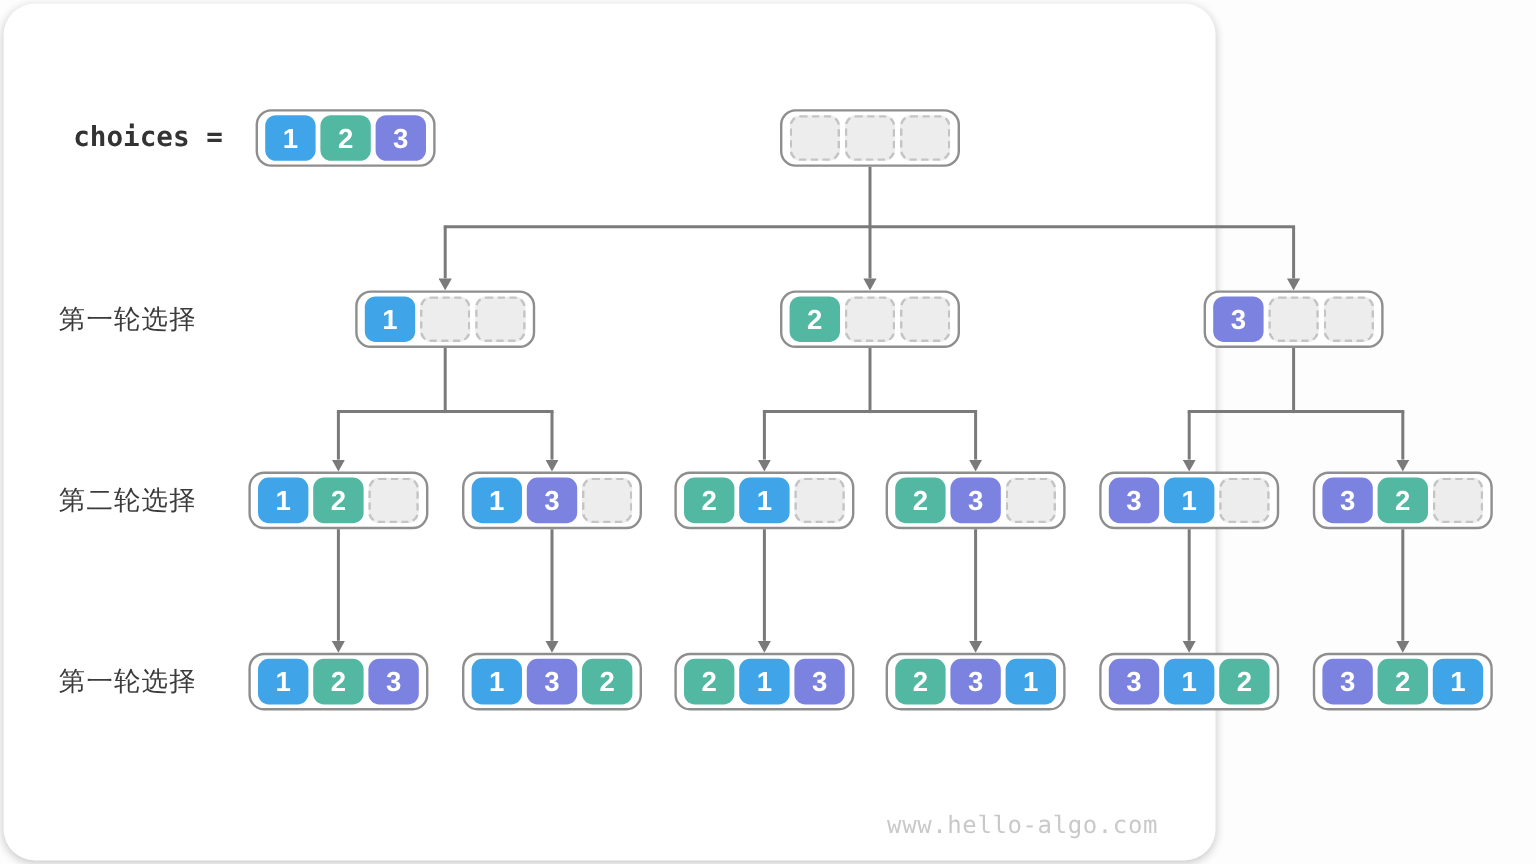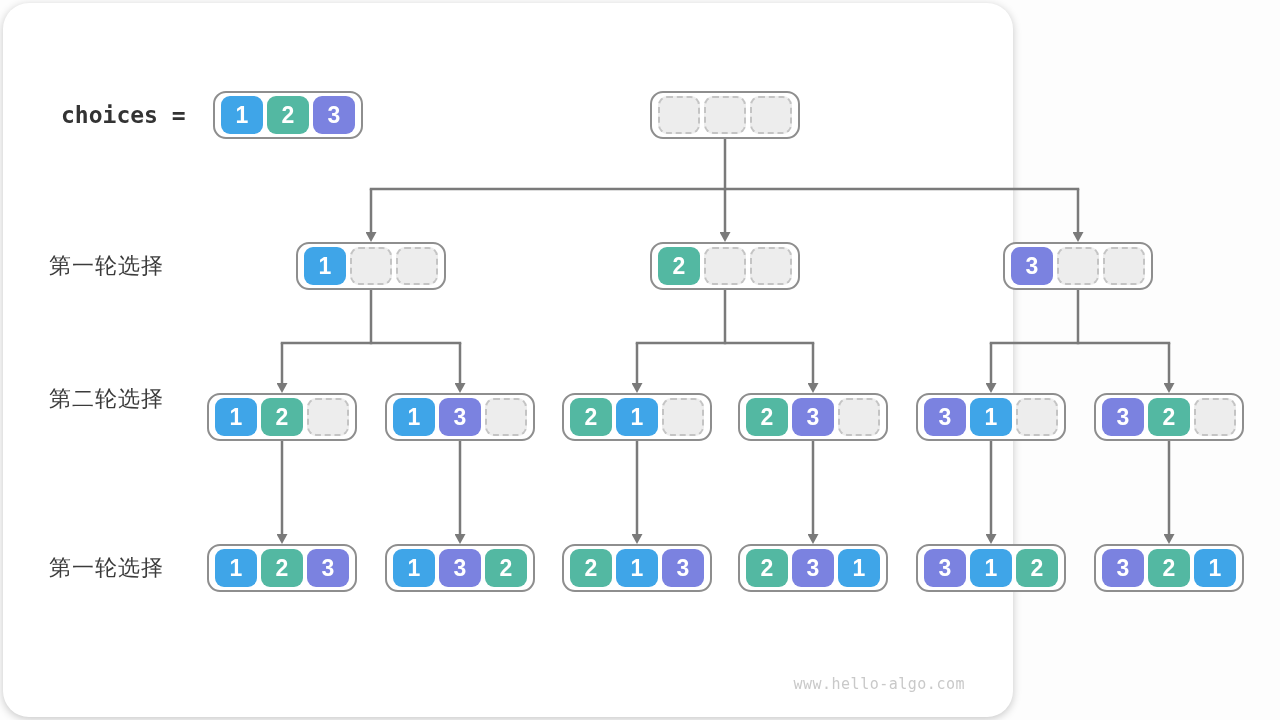--- a/index.html
+++ b/index.html
@@ -31,21 +31,21 @@
     font-family:"Liberation Sans",sans-serif; font-weight:bold; font-size:23px;
   }
   .cell.empty{
     background:var(--empty-fill,#ededed);
     border:2px dashed var(--empty-border,#c4c4c4);
   }
   #connectors{position:absolute; left:0; top:0; pointer-events:none;}
   .watermark{
     position:absolute; right:48px; top:672px;
     font-family:"DejaVu Sans Mono","Liberation Mono",monospace;
-    font-size:15px; color:var(--watermark,#c9c9c9); letter-spacing:0.5px;
+    font-size:20px; color:var(--watermark,#c9c9c9); letter-spacing:0.5px;
   }
 </style>
 </head>
 <body>
 
 <div class="card">
 
   <svg id="connectors" width="1280" height="720" viewBox="0 0 1280 720">
     <defs>
       <marker id="arr" viewBox="0 0 10 11" markerWidth="10" markerHeight="11" refX="0" refY="5.5" orient="auto" markerUnits="userSpaceOnUse">
@@ -86,21 +86,21 @@
       <span class="cell" style="background: rgb(123, 130, 224);">3</span>
     </div>
 
   <div class="seq-box" id="state-box" style="left:647px;top:88px">
       <span class="cell empty"></span>
       <span class="cell empty"></span>
       <span class="cell empty"></span>
     </div>
 
   <div class="row-label" style="top:239px">第一轮选择</div>
-  <div class="row-label" style="top:372px">第二轮选择</div>
+  <div class="row-label" style="top:390px">第二轮选择</div>
   <div class="row-label" style="top:541px">第一轮选择</div>
 
   <div id="boxes-layer">
       <div class="seq-box" style="left: 293px; top: 239px;">
         <span class="cell" style="background: rgb(63, 165, 232);">1</span>
         <span class="cell empty"></span>
         <span class="cell empty"></span>
       </div>
       <div class="seq-box" style="left: 647px; top: 239px;">
         <span class="cell" style="background: rgb(83, 184, 162);">2</span>

